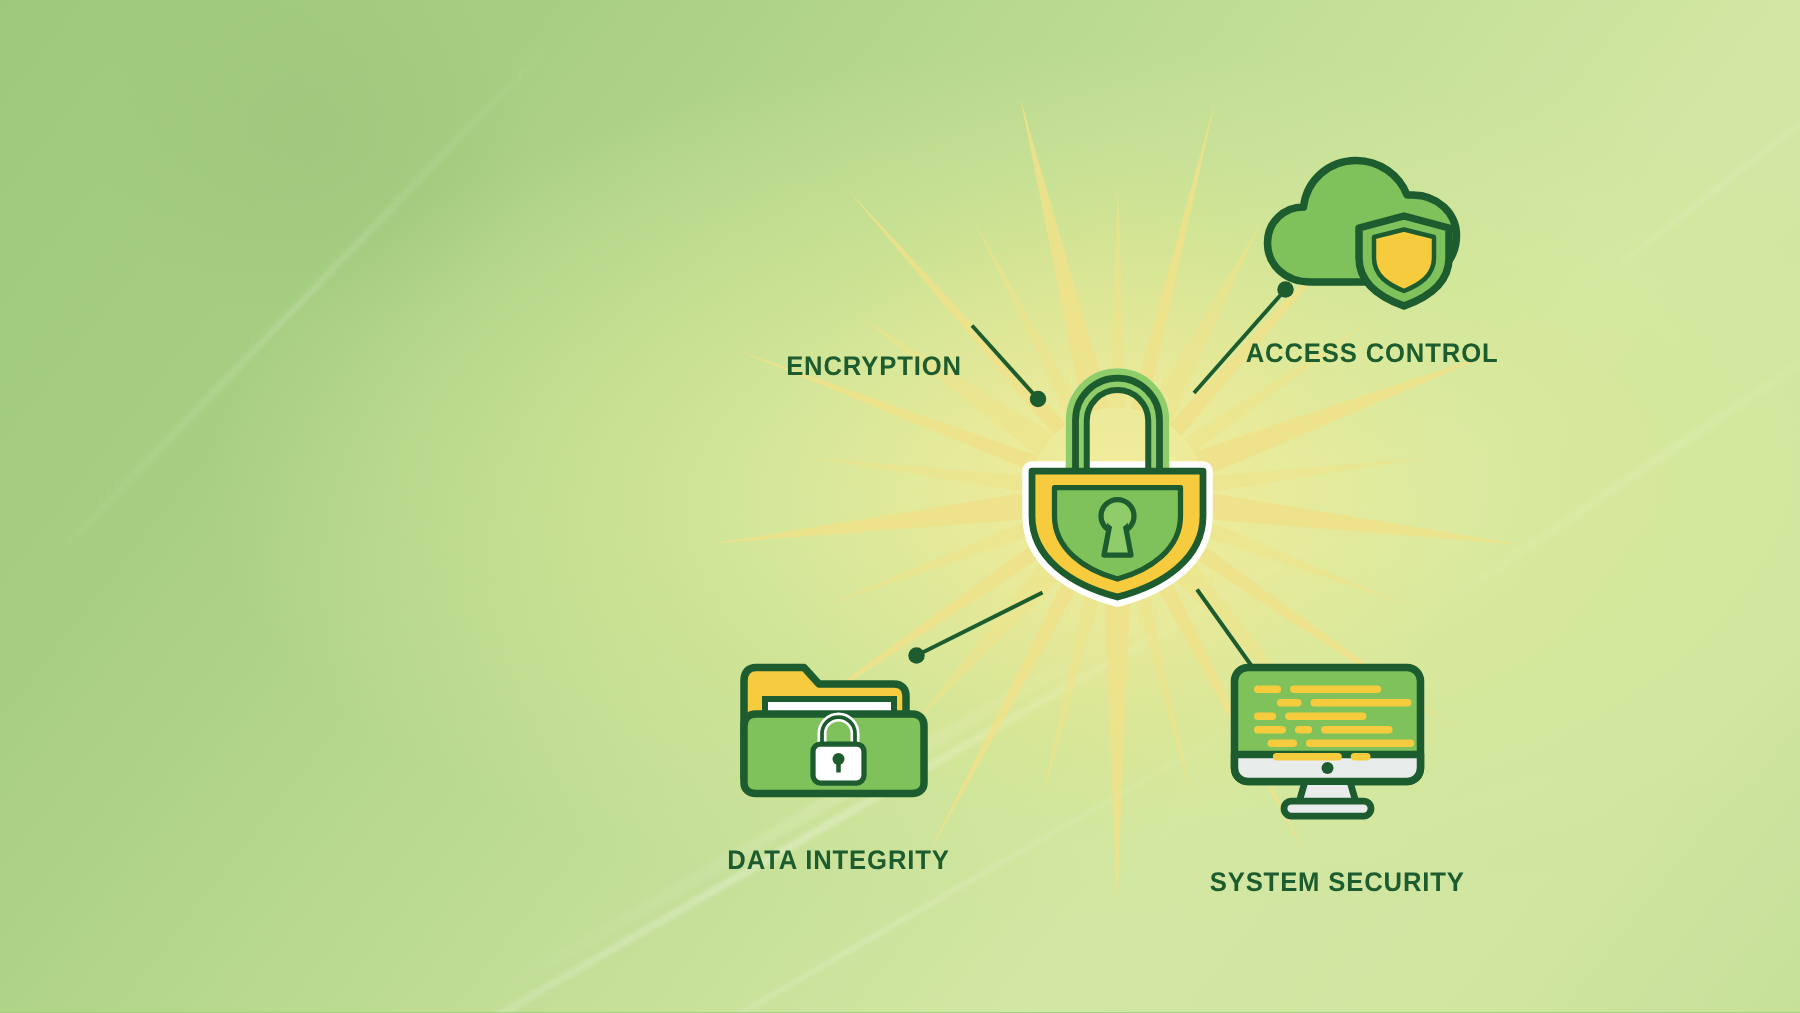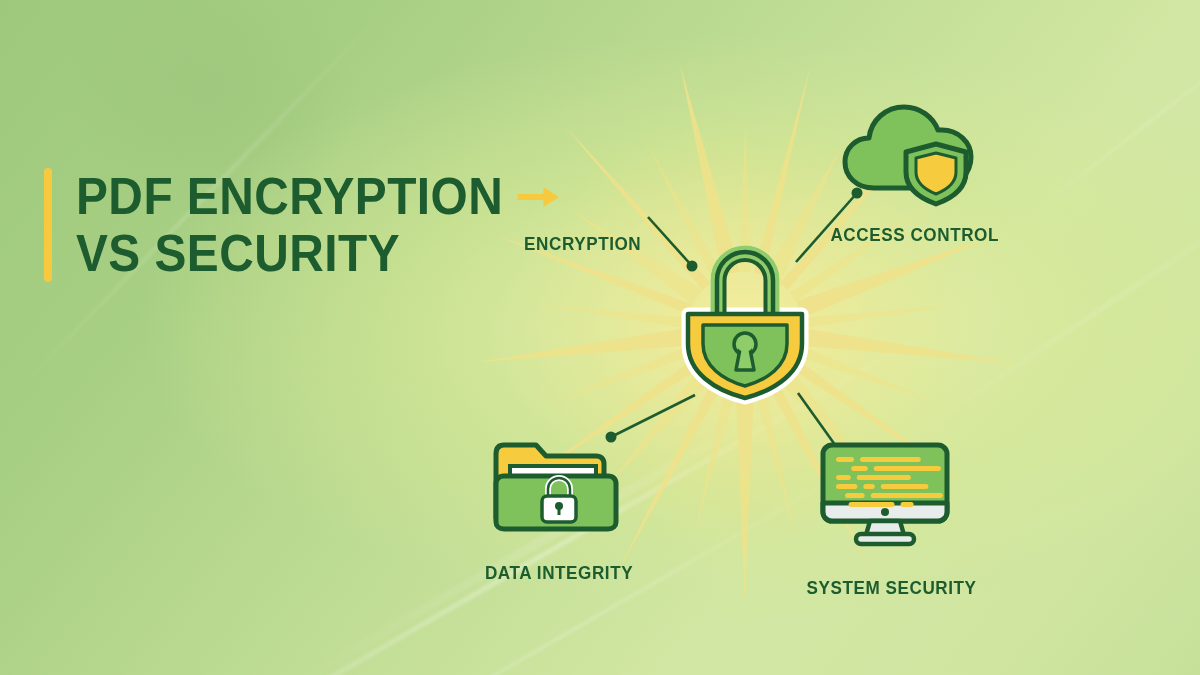--- a/index.html
+++ b/index.html
@@ -160,34 +160,20 @@
         <circle cx="692" cy="266" r="5.5" fill="#1d5c2e"></circle>
         <line x1="796" y1="262" x2="857" y2="193" stroke="#1d5c2e" stroke-width="2.6"></line>
         <circle cx="857" cy="193" r="5.5" fill="#1d5c2e"></circle>
         <line x1="695" y1="395" x2="611" y2="437" stroke="#1d5c2e" stroke-width="2.6"></line>
         <circle cx="611" cy="437" r="5.5" fill="#1d5c2e"></circle>
         <line x1="798" y1="393" x2="838" y2="449" stroke="#1d5c2e" stroke-width="2.6"></line>
         <circle cx="838" cy="449" r="5.5" fill="#1d5c2e"></circle>
       </g>
   </svg>
 
-  <div id="title-block">
-    <div id="title-bar"></div>
-    <div id="title-text">
-      <div id="title-line1-wrap">
-        <span class="title-line">PDF ENCRYPTION</span>
-        <span id="title-arrow">
-          <svg width="46" height="26" viewBox="0 0 46 26">
-            <path d="M0 10 H28 V3 L45 13 L28 23 V16 H0 Z" fill="#f6c93f"></path>
-          </svg>
-        </span>
-      </div>
-      <span class="title-line">VS SECURITY</span>
-    </div>
-  </div>
 
   <div class="icon-node" id="node-lock">
     <svg width="146" height="170" viewBox="0 0 146 170">
 
       <g stroke="#ffffff" stroke-width="13" fill="none" stroke-linejoin="round">
         <path d="M45 78 V48 A28 28 0 0 1 101 48 V78"></path>
         <path d="M16 82 H130 V112 C130 140 104 158 73 166 C42 158 16 140 16 112 Z"></path>
       </g>
 
       <path d="M45 86 V48 A28 28 0 0 1 101 48 V86" fill="none" stroke="#1d5c2e" stroke-width="7" stroke-linecap="round"></path>

